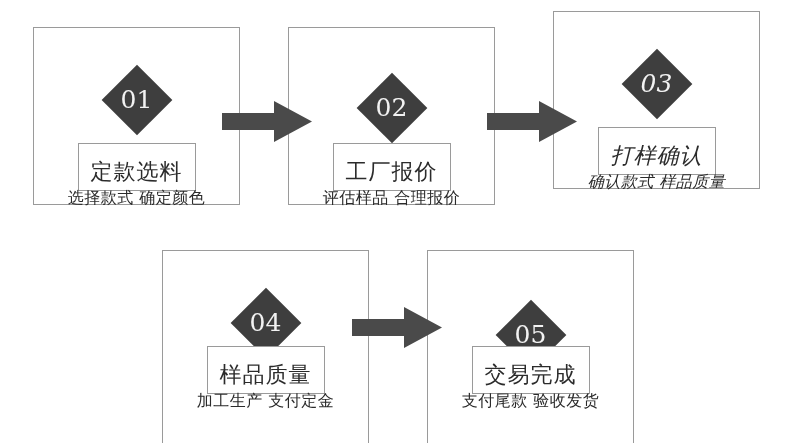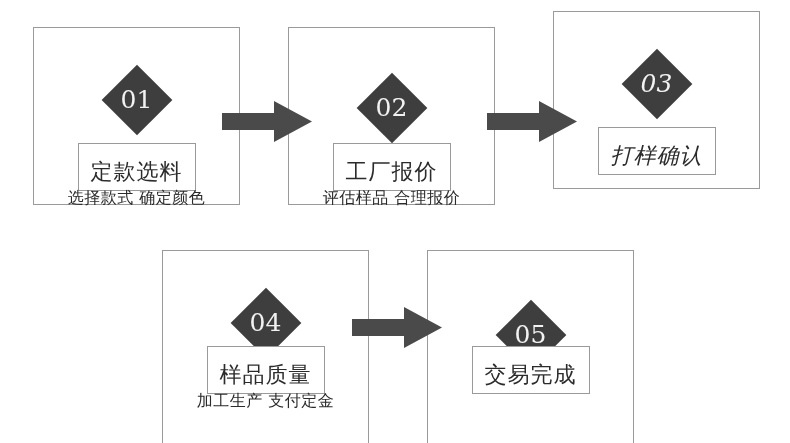--- a/index.html
+++ b/index.html
@@ -124,29 +124,31 @@
       </div>
       <div class="label-box" style="top: 115px; width: 118px; margin-left: -59px;">工厂报价</div>
       <div class="subtitle" style="top: 160px;">评估样品 合理报价</div>
     </div>
     <div class="step-box" style="left: 553px; top: 11px; width: 207px; height: 178px; font-style: italic;">
       <div class="diamond-wrap" style="top: 38px;">
         <div class="diamond-shape"></div>
         <div class="diamond-num">03</div>
       </div>
       <div class="label-box" style="top: 115px; width: 118px; margin-left: -59px;">打样确认</div>
+      <div class="subtitle" style="top: 160px;">确认款式 样品质量</div>
     </div>
     <div class="step-box" style="left: 162px; top: 250px; width: 207px; height: 196px;">
       <div class="diamond-wrap" style="top: 38px;">
         <div class="diamond-shape"></div>
         <div class="diamond-num">04</div>
       </div>
       <div class="label-box" style="top: 95px; width: 118px; margin-left: -59px;">样品质量</div>
       <div class="subtitle" style="top: 140px;">加工生产 支付定金</div>
     </div>
     <div class="step-box" style="left: 427px; top: 250px; width: 207px; height: 196px;">
       <div class="diamond-wrap" style="top: 50px;">
         <div class="diamond-shape"></div>
         <div class="diamond-num">05</div>
       </div>
       <div class="label-box" style="top: 95px; width: 118px; margin-left: -59px;">交易完成</div>
+      <div class="subtitle" style="top: 140px;">支付尾款 验收发货</div>
     </div>
   </div>
 
 </body></html>

